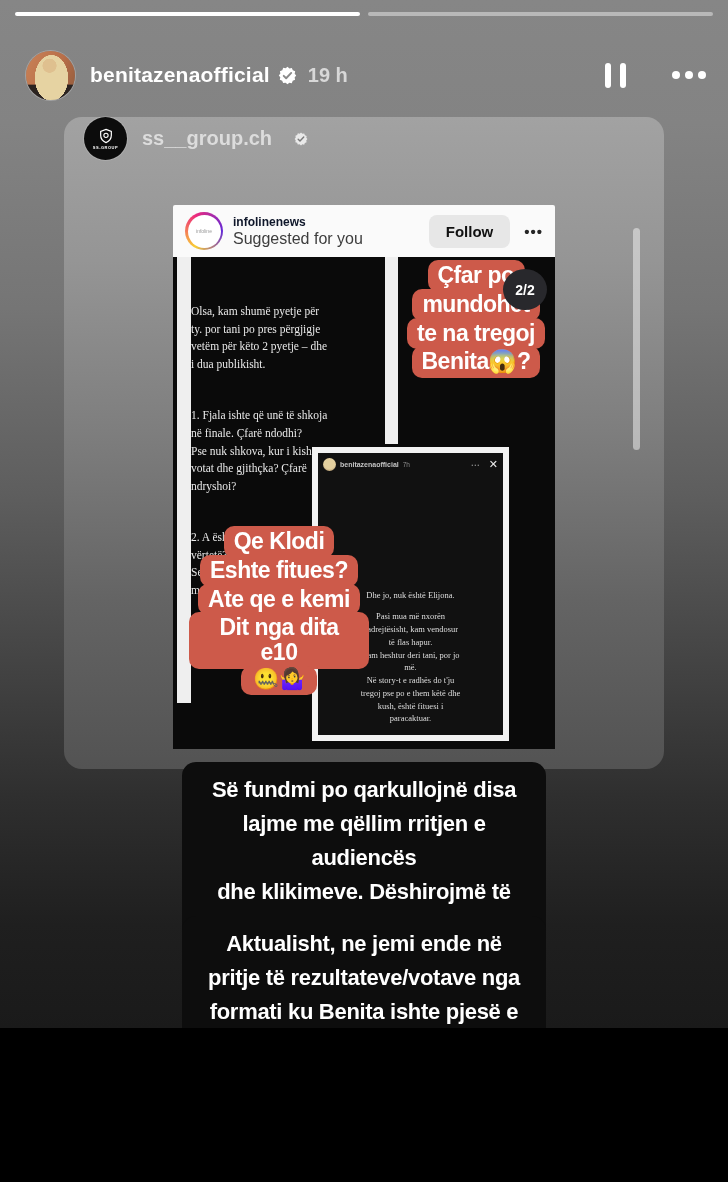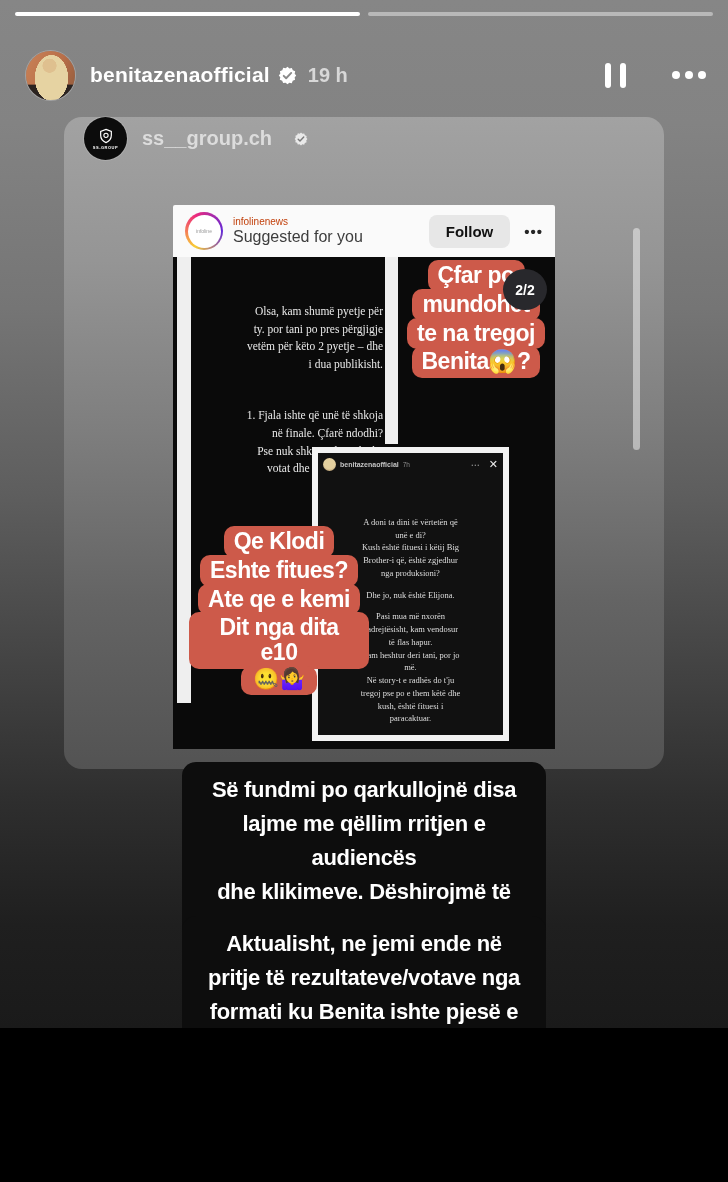--- a/index.html
+++ b/index.html
@@ -49,30 +49,30 @@
   .badge.small { width:14px; height:14px; margin-left:7px; }
   .scrollbar { position:absolute; right:24px; top:111px; width:7px; height:222px; border-radius:4px; background:rgba(245,245,245,.5); }
   
   .post { position:absolute; left:109px; top:88px; width:382px; }
   .post-hdr { background:#fafafa; height:52px; display:flex; align-items:center; gap:10px; padding:0 12px; border-radius:2px 2px 0 0; }
   .ring { width:38px; height:38px; border-radius:50%; padding:2.5px; flex:none;
     background:conic-gradient(from 210deg,#f9ce34,#ee2a7b,#6228d7,#f9ce34); }
   .ring .inner { width:100%; height:100%; border-radius:50%; background:#fff; display:flex; align-items:center; justify-content:center;
     font-size:5px; color:#999; overflow:hidden; }
   .post-names { display:flex; flex-direction:column; gap:1px; }
-  .post-names .u { font-size:10px; font-weight:normal; color:#c2410c; }
+  .post-names .u { font-size:12px; font-weight:bold; color:#0f172a; }
   .post-names .s { font-size:16px; color:#3d3d3d; }
   .post-hdr .sp { flex:1; }
   .follow-btn { background:#e7e7e7; border:none; border-radius:8px; padding:8px 17px; font-size:15px; font-weight:bold; color:#111;
     font-family:"Liberation Sans",sans-serif; cursor:pointer; }
   .post-more { font-size:15px; font-weight:bold; color:#262626; letter-spacing:1px; margin-left:4px; cursor:pointer; }
   .post-body { position:relative; height:492px; background:#0a0a0a; overflow:hidden; }
   .strip-left { position:absolute; left:4px; top:0; width:14px; height:446px; background:#efefef; }
   .strip-mid  { position:absolute; left:212px; top:0; width:13px; height:187px; background:#efefef; }
-  .olsa { position:absolute; left:18px; top:28px; width:192px; text-align:right;
+  .olsa { position:absolute; left:18px; top:28px; width:192px; text-align:left;
     font-family:"Liberation Serif", serif; font-size:11.5px; line-height:1.55; color:#e9e9e9; white-space:pre-line; }
   .olsa p { margin-bottom:15px; white-space:pre-line; }
   
   .sticker { position:absolute; text-align:center; line-height:1.08; }
   .sticker .pill { display:inline-block; background:#cd5a4a; color:#fff; font-weight:bold; font-size:23px; letter-spacing:-.5px;
     padding:3px 10px 4px; border-radius:10px; margin-top:-3px; }
   .sticker.orange { left:224px; top:6px; width:158px; }
   .sticker.red { left:16px; top:272px; width:180px; z-index:4; }
   .sticker .pill.emoji { font-size:21px; padding:2px 12px 4px; }
   .badge22 { position:absolute; left:330px; top:12px; width:44px; height:41px; border-radius:50%;
@@ -193,25 +193,20 @@
           <div class="panel-in">
             <div class="mini-hdr">
               <div class="mini-av"></div>
               <span class="mini-u">benitazenaofficial</span>
               <span class="mini-t">7h</span>
               <span class="mini-sp"></span>
               <span class="mini-more">⋯</span>
               <span class="mini-x">✕</span>
             </div>
             <div class="story-txt">
-              <p>A doni ta dini të vërtetën që
-unë e di?
-Kush është fituesi i këtij Big
-Brother-i që, është zgjedhur
-nga produksioni?</p>
               <p>Dhe jo, nuk është Elijona.</p>
               <p>Pasi mua më nxorën
 padrejtësisht, kam vendosur
 të flas hapur.
 Kam heshtur deri tani, por jo
 më.
 Në story-t e radhës do t'ju
 tregoj pse po e them këtë dhe
 kush, është fituesi i
 paracaktuar.</p>

